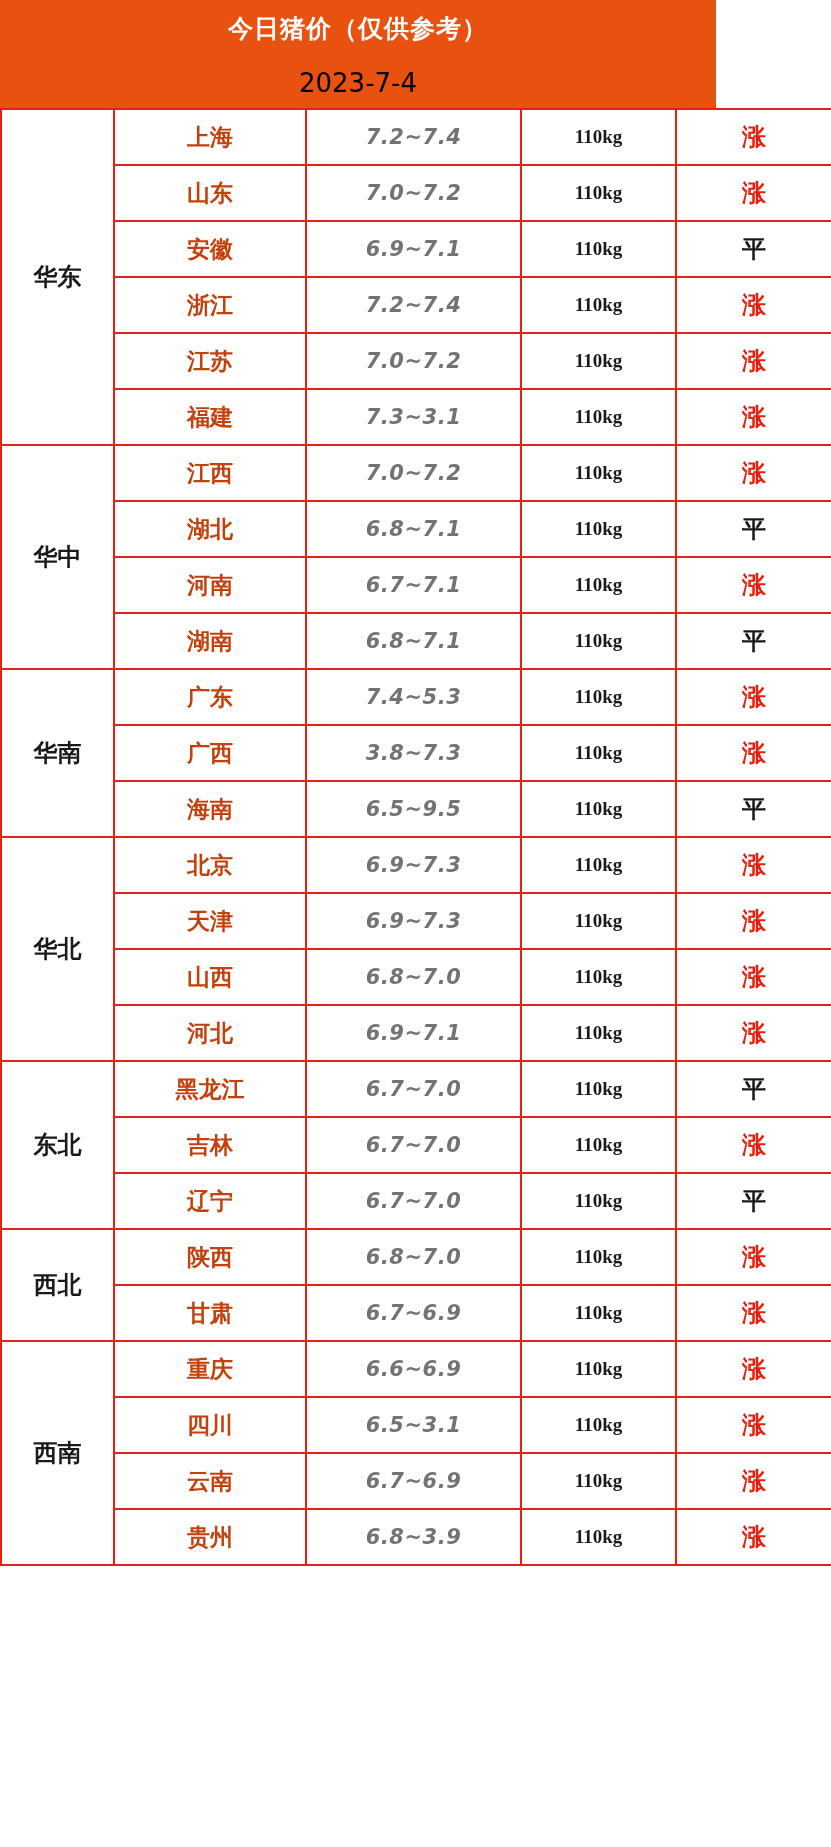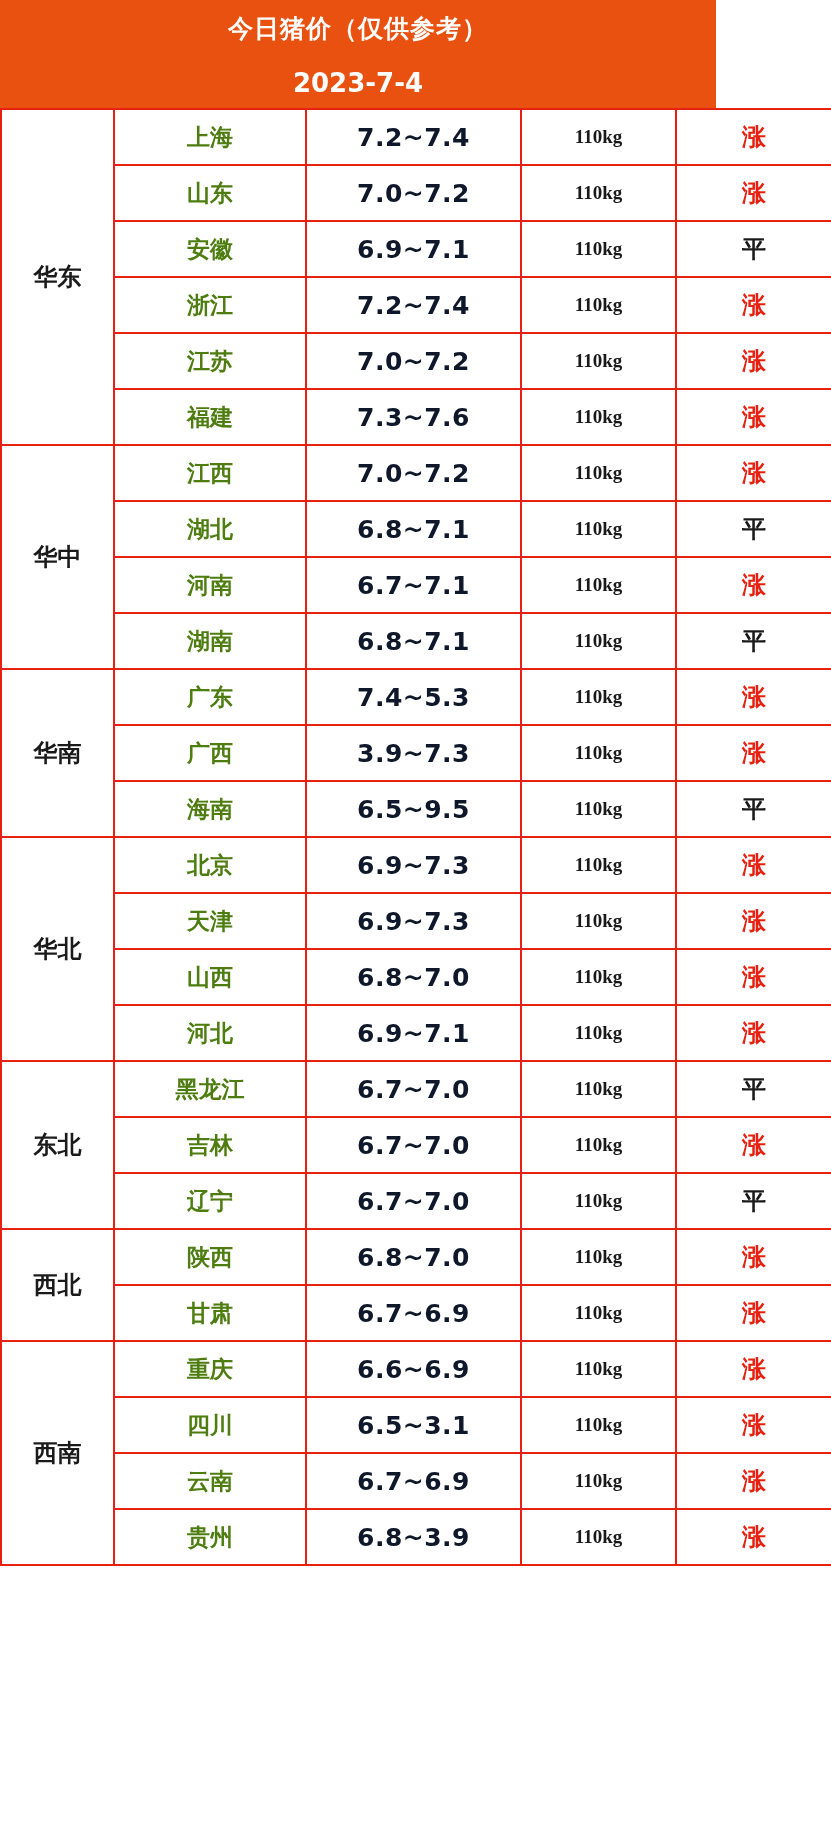--- a/index.html
+++ b/index.html
@@ -21,24 +21,24 @@
     text-align: center;
     font-size: 25px;
     font-weight: bold;
     letter-spacing: 1px;
     height: 58px;
     line-height: 58px;
     box-sizing: border-box;
   }
   .date-bar {
     background: #e8510f;
-    color: #ffffff;
+    color: #000000;
     text-align: center;
     font-size: 26px;
-    font-weight: bold;
+    font-weight: normal;
     height: 50px;
     line-height: 50px;
     box-sizing: border-box;
     border-bottom: 3px solid #e8510f;
   }
   table.price {
     width: 831px;
     border-collapse: collapse;
     table-layout: fixed;
   }
@@ -57,27 +57,28 @@
 
   td.region {
     font-size: 24px;
     font-weight: bold;
     color: #1a1a1a;
     margin-left: 20px;
   }
   td.province {
     font-size: 23px;
     font-weight: bold;
-    color: #4d7c0f;
+    color: #c2410c;
   }
   td.price {
-    font-size: 25px;
-    font-weight: bold;
-    color: #0f172a;
+    font-size: 21px;
+    font-weight: bold;
+    color: #737373;
     letter-spacing: 0.5px;
+    font-style: italic;
   }
   td.weight {
     font-size: 19px;
     font-weight: bold;
     color: #1a1a1a;
     font-family: Liberation Serif, serif;
   }
   td.trend {
     font-size: 24px;
     font-weight: bold;
@@ -129,21 +130,21 @@
           <td class="trend up">涨</td>
         </tr>
         <tr>
           <td class="province">江苏</td>
           <td class="price">7.0~7.2</td>
           <td class="weight">110kg</td>
           <td class="trend up">涨</td>
         </tr>
         <tr>
           <td class="province">福建</td>
-          <td class="price">7.3~7.6</td>
+          <td class="price">7.3~3.1</td>
           <td class="weight">110kg</td>
           <td class="trend up">涨</td>
         </tr>
         <tr>
           <td class="region" rowspan="4">华中</td>
           <td class="province">江西</td>
           <td class="price">7.0~7.2</td>
           <td class="weight">110kg</td>
           <td class="trend up">涨</td>
         </tr>
@@ -167,21 +168,21 @@
         </tr>
         <tr>
           <td class="region" rowspan="3">华南</td>
           <td class="province">广东</td>
           <td class="price">7.4~5.3</td>
           <td class="weight">110kg</td>
           <td class="trend up">涨</td>
         </tr>
         <tr>
           <td class="province">广西</td>
-          <td class="price">3.9~7.3</td>
+          <td class="price">3.8~7.3</td>
           <td class="weight">110kg</td>
           <td class="trend up">涨</td>
         </tr>
         <tr>
           <td class="province">海南</td>
           <td class="price">6.5~9.5</td>
           <td class="weight">110kg</td>
           <td class="trend flat">平</td>
         </tr>
         <tr>

